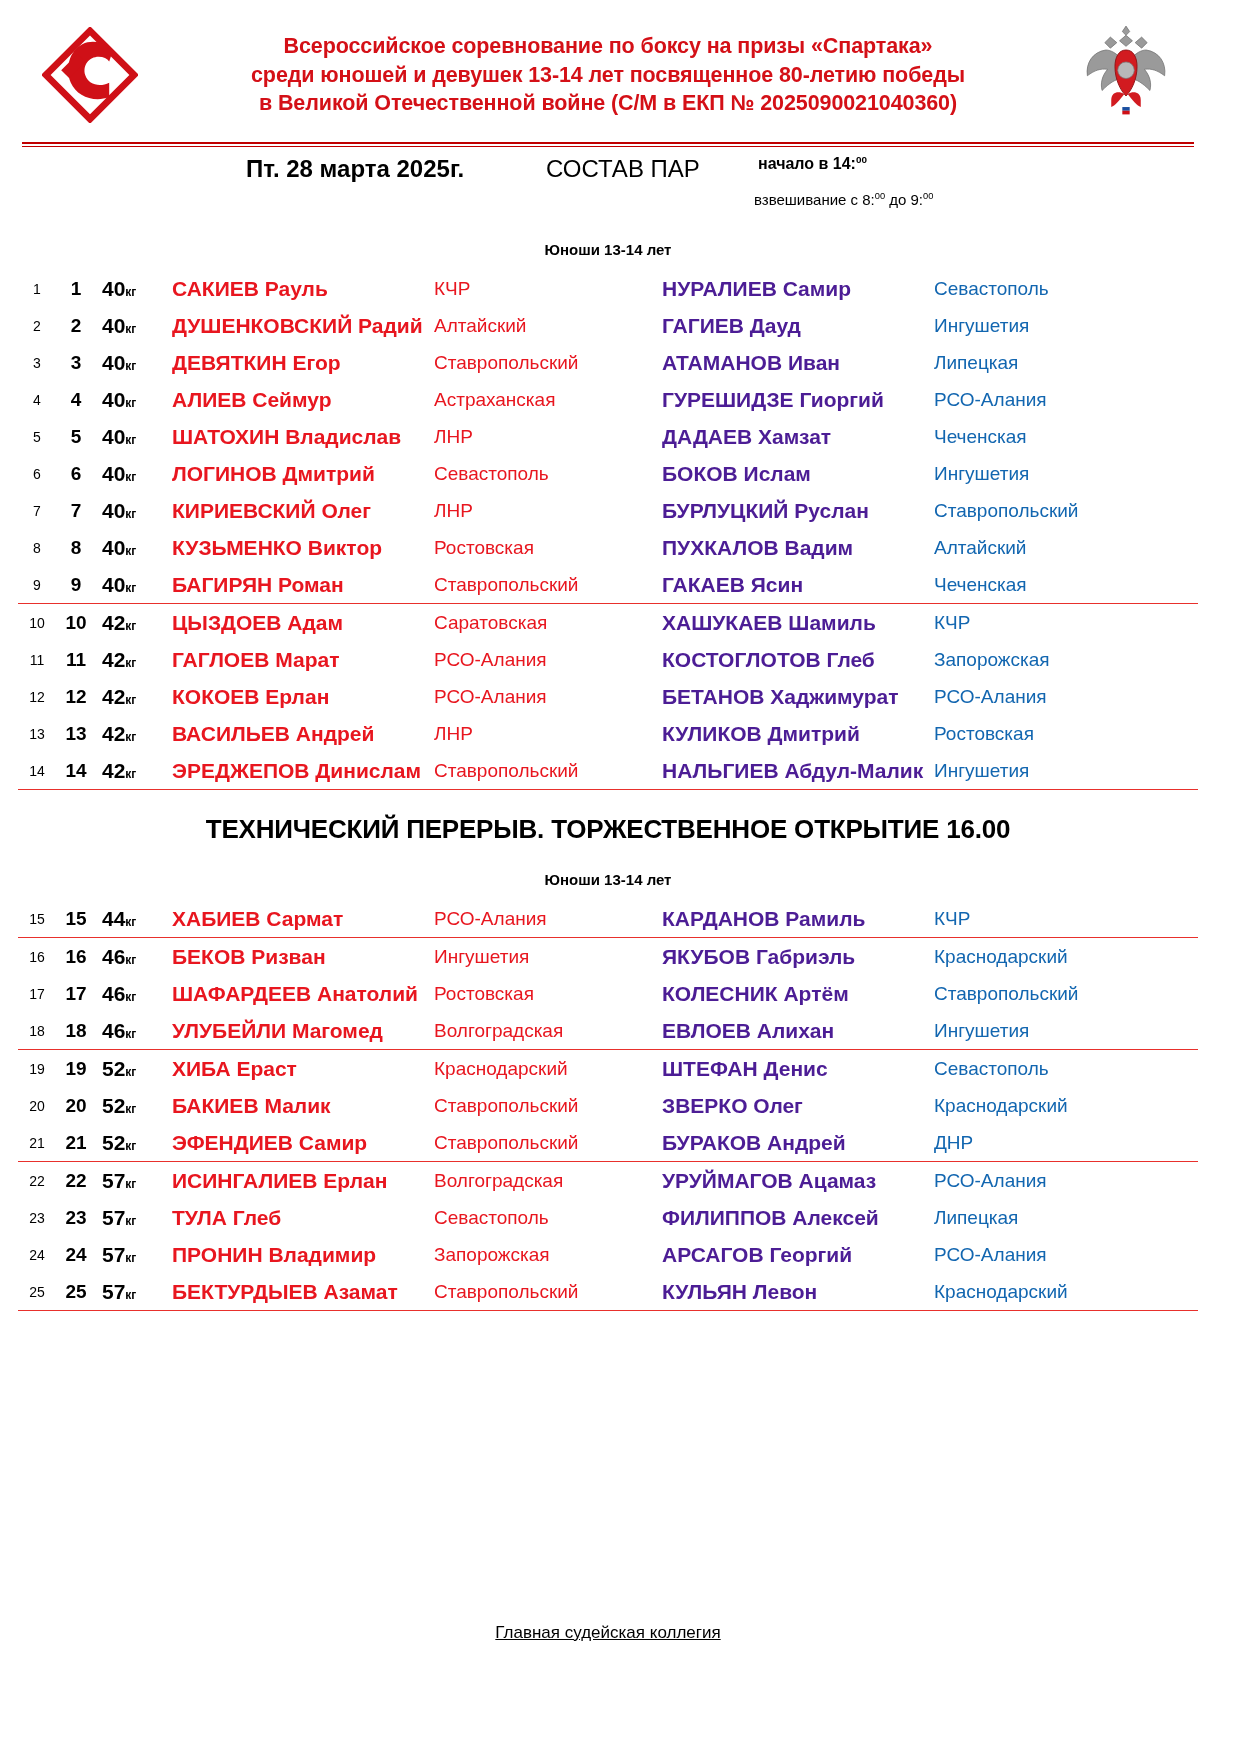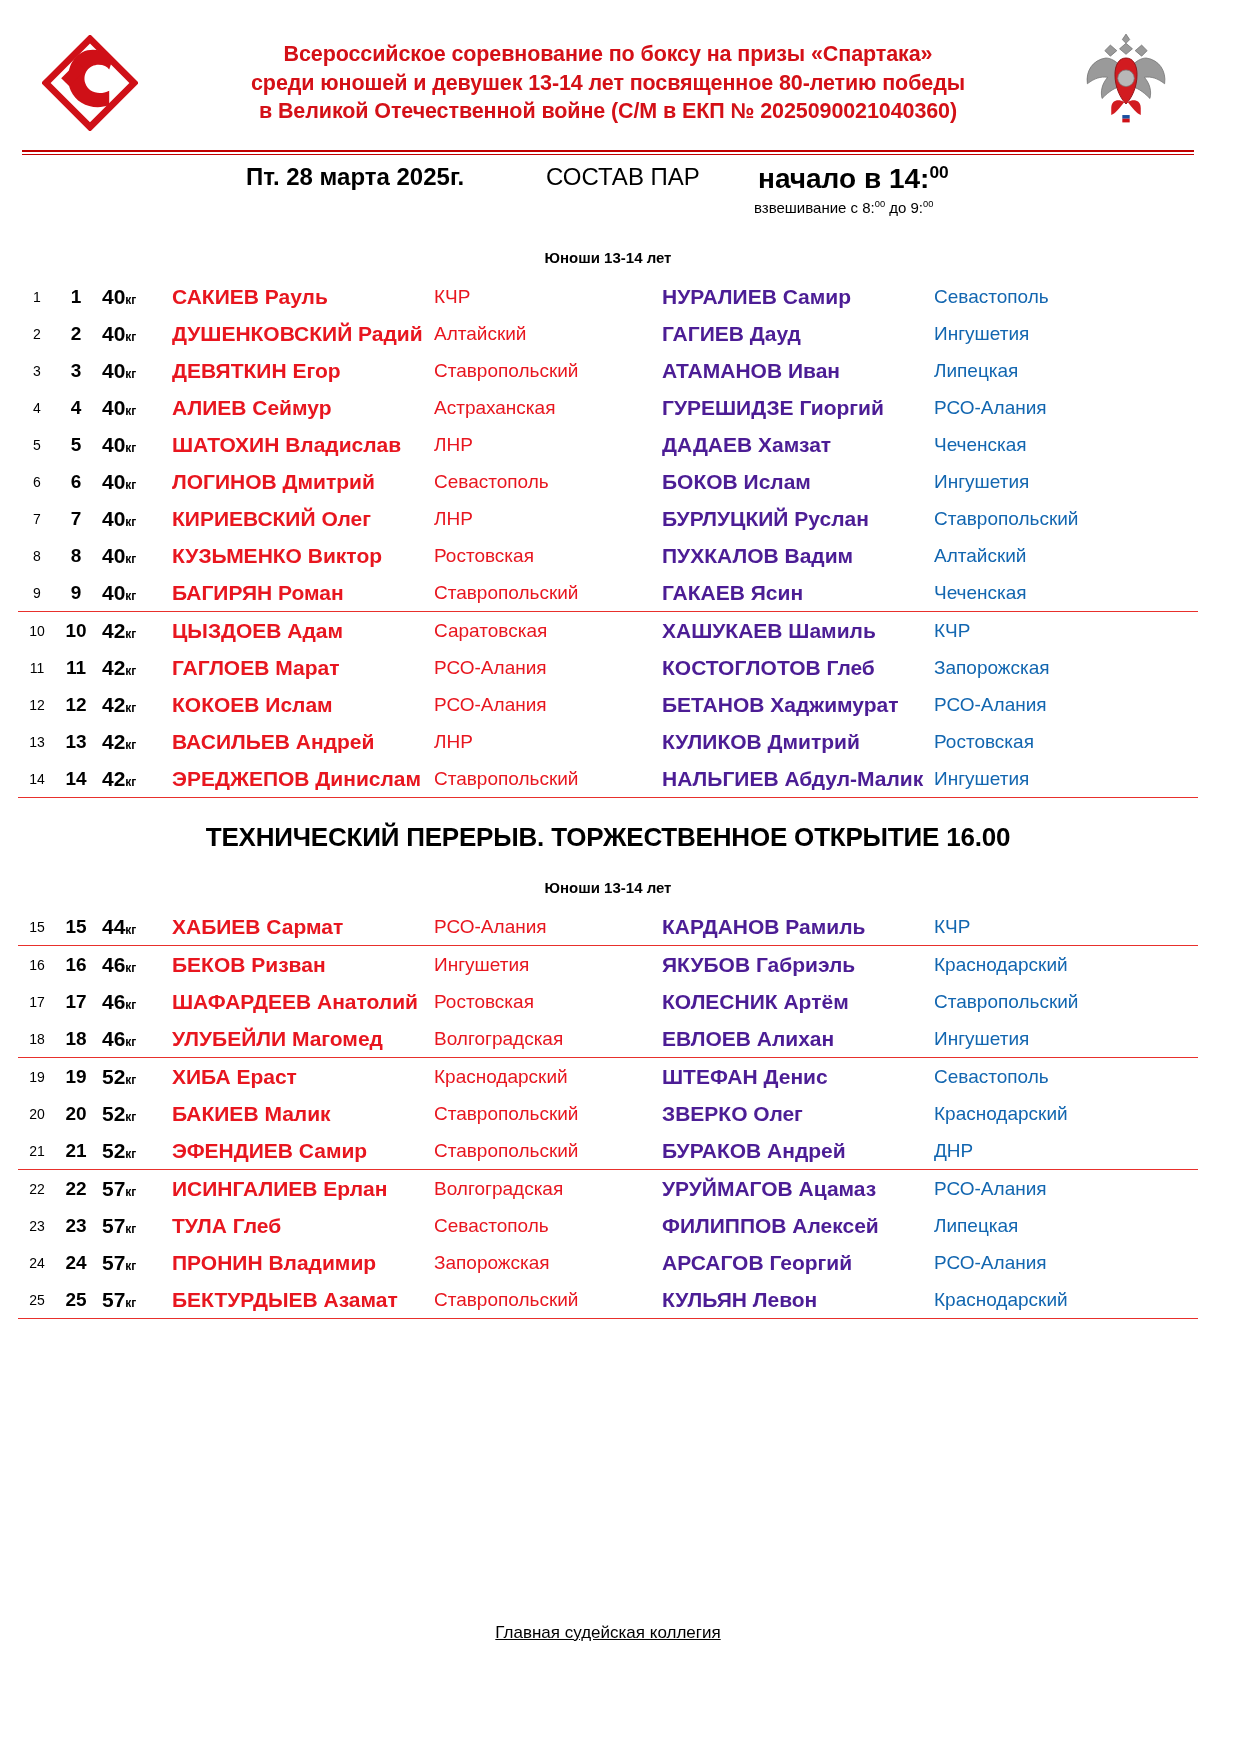--- a/index.html
+++ b/index.html
@@ -12,21 +12,21 @@
     height: 1755px;
     font-family: "Liberation Sans", sans-serif;
     color: #000000;
     -webkit-font-smoothing: antialiased;
   }
   .page {
     position: relative;
     width: 1216px;
     height: 1755px;
     box-sizing: border-box;
-    padding: 16px 18px;
+    padding: 8px 18px;
   }
 
   
   .masthead {
     display: flex;
     align-items: center;
     padding: 14px 12px 8px 12px;
   }
   .logo-left {
     width: 120px;
@@ -112,21 +112,21 @@
     position: absolute;
     left: 512px;
     top: 8px;
     font-size: 24px;
     margin-left: 16px;
   }
   .daybar .start {
     position: absolute;
     left: 740px;
     top: 8px;
-    font-size: 28px;
+    font-size: 16px;
     font-weight: bold;
   }
   .daybar .weighin {
     position: absolute;
     left: 712px;
     top: 44px;
     font-size: 15px;
     margin-left: 24px;
   }
   sup.t {
@@ -353,21 +353,21 @@
           <td class="c-weight">42<span class="kg">кг</span></td>
           <td class="c-red-name">ГАГЛОЕВ Марат</td>
           <td class="c-red-team">РСО-Алания</td>
           <td class="c-blue-name">КОСТОГЛОТОВ Глеб</td>
           <td class="c-blue-team">Запорожская</td>
         </tr>
         <tr class="bout">
           <td class="c-idx">12</td>
           <td class="c-num">12</td>
           <td class="c-weight">42<span class="kg">кг</span></td>
-          <td class="c-red-name">КОКОЕВ Ислам</td>
+          <td class="c-red-name">КОКОЕВ Ерлан</td>
           <td class="c-red-team">РСО-Алания</td>
           <td class="c-blue-name">БЕТАНОВ Хаджимурат</td>
           <td class="c-blue-team">РСО-Алания</td>
         </tr>
         <tr class="bout">
           <td class="c-idx">13</td>
           <td class="c-num">13</td>
           <td class="c-weight">42<span class="kg">кг</span></td>
           <td class="c-red-name">ВАСИЛЬЕВ Андрей</td>
           <td class="c-red-team">ЛНР</td>

